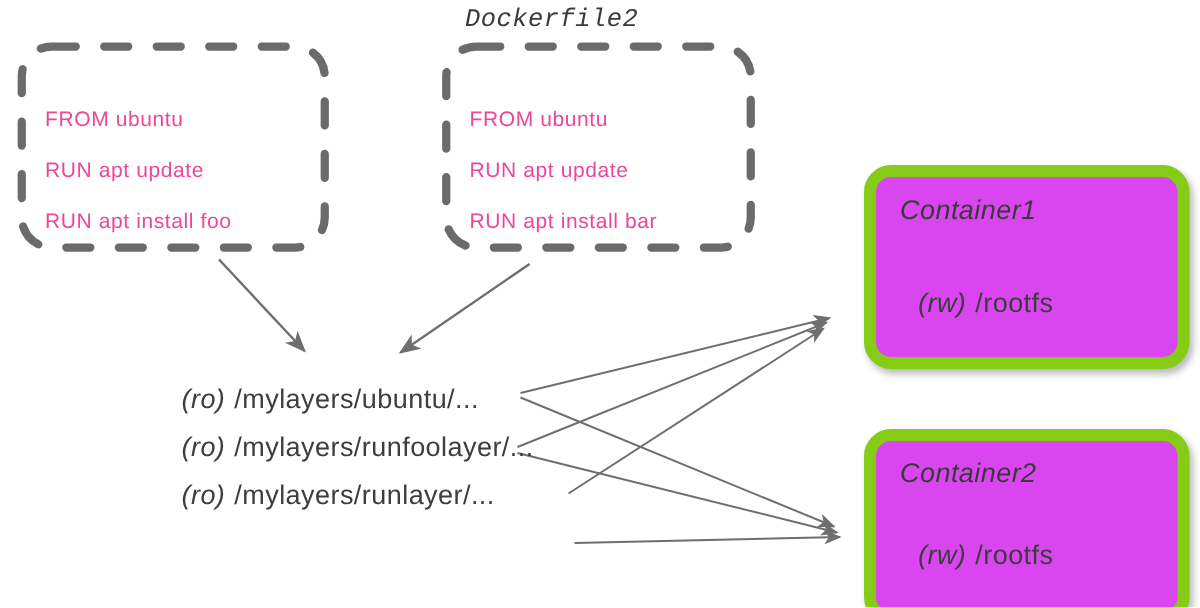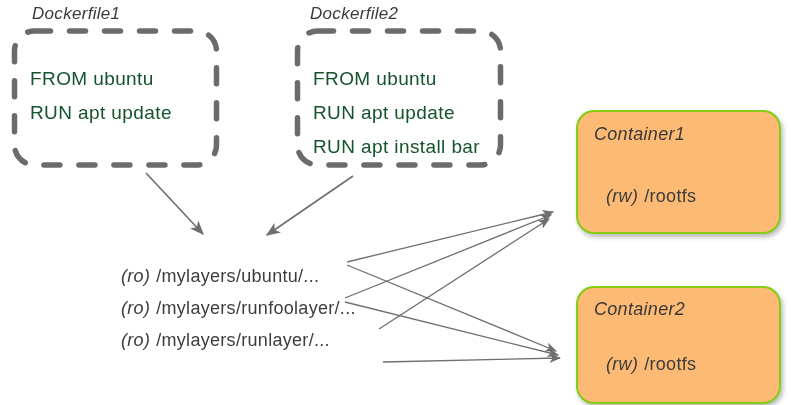--- a/index.html
+++ b/index.html
@@ -8,29 +8,29 @@
     background:#ffffff;
     font-family:"Liberation Sans", sans-serif;
     color:#3e3e3e;
   }
   .stage svg.overlay{position:absolute;left:0;top:0;width:800px;height:405px;}
   .abs{position:absolute;white-space:nowrap;}
   .df-title{
     font-style:italic;font-size:17px;letter-spacing:.3px;color:#3a3a3a;
   }
   .df-body .code-line{
-    font-size:19px;line-height:34px;letter-spacing:.4px;color:#14532d;
+    font-size:14px;line-height:34px;letter-spacing:.4px;color:#ec4899;
   }
   .layers .layer-line{
     font-size:18px;line-height:32px;letter-spacing:.3px;color:#3d3d3d;
   }
   .mode{font-style:italic;margin-right:6px;}
   .container-box{
-    position:absolute;background:#fdba74;
-    border:2px solid #84cc16;border-radius:18px;
+    position:absolute;background:#d946ef;
+    border:8px solid #84cc16;border-radius:18px;
     box-shadow:2px 3px 5px rgba(0,0,0,0.28);
   }
   .box-title{
     position:absolute;left:16px;font-style:italic;font-size:18px;
     letter-spacing:.3px;color:#3a3a3a;white-space:nowrap;
   }
   .box-rootfs{
     position:absolute;left:28px;font-size:18px;letter-spacing:.3px;
     color:#3d3d3d;white-space:nowrap;
   }
@@ -53,34 +53,34 @@
         <line x1="353" y1="176" x2="267" y2="235" stroke="#6e6e6e" stroke-width="1.6" marker-end="url(#ah)"></line>
         <line x1="347" y1="262" x2="553" y2="212" stroke="#6e6e6e" stroke-width="1.3" marker-end="url(#ah)"></line>
         <line x1="347" y1="265" x2="556" y2="351" stroke="#6e6e6e" stroke-width="1.3" marker-end="url(#ah)"></line>
         <line x1="345" y1="298" x2="551" y2="215" stroke="#6e6e6e" stroke-width="1.3" marker-end="url(#ah)"></line>
         <line x1="345" y1="302" x2="558" y2="355" stroke="#6e6e6e" stroke-width="1.3" marker-end="url(#ah)"></line>
         <line x1="379" y1="329" x2="549" y2="219" stroke="#6e6e6e" stroke-width="1.3" marker-end="url(#ah)"></line>
         <line x1="383" y1="362" x2="560" y2="358" stroke="#6e6e6e" stroke-width="1.3" marker-end="url(#ah)"></line>
       </g>
   </svg>
 
-  <div class="abs df-title" style="left:32px;top:4px;">Dockerfile1</div>
   <div class="abs df-body" style="left:30px;top:62px;">
     <div class="code-line">FROM ubuntu</div>
     <div class="code-line">RUN apt update</div>
+    <div class="code-line">RUN apt install foo</div>
   </div>
 
-  <div class="abs df-title" style="left:310px;top:4px;">Dockerfile2</div>
+  <div class="abs df-title" style="left:310px;top:4px;font-family:Liberation Mono, monospace;">Dockerfile2</div>
   <div class="abs df-body" style="left:313px;top:62px;">
     <div class="code-line">FROM ubuntu</div>
     <div class="code-line">RUN apt update</div>
     <div class="code-line">RUN apt install bar</div>
   </div>
 
-  <div class="abs layers" style="left:121px;top:260px;">
+  <div class="abs layers" style="left:121px;top:250px;">
     <div class="layer-line">
       <span class="mode">(ro)</span><span>/mylayers/ubuntu/...</span>
     </div>
     <div class="layer-line">
       <span class="mode">(ro)</span><span>/mylayers/runfoolayer/...</span>
     </div>
     <div class="layer-line">
       <span class="mode">(ro)</span><span>/mylayers/runlayer/...</span>
     </div>
   </div>

